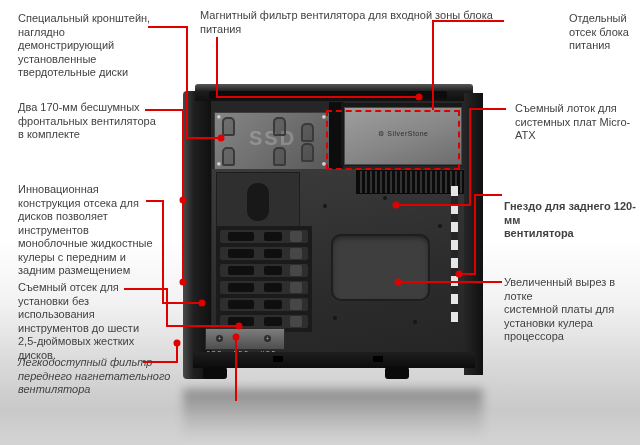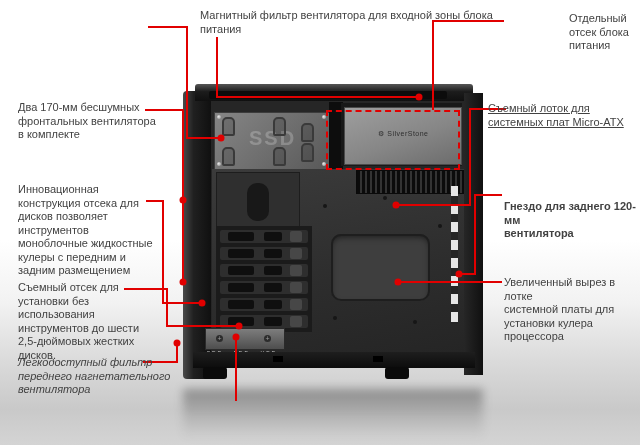--- a/index.html
+++ b/index.html
@@ -8,21 +8,21 @@
   .scene{position:relative;width:640px;height:445px;overflow:hidden;
     background:linear-gradient(180deg,#ffffff 0%,#ffffff 54%,#f2f2f2 68%,#d9d9d9 82%,#c9c9c9 92%,#d4d4d4 100%);}
   .lb{position:absolute;font-size:11px;line-height:13.5px;color:var(--text);white-space:pre-line;}
   .lb1{left:18px;top:12px;}
   .lb2{left:18px;top:101px;}
   .lb3{left:18px;top:183px;}
   .lb4{left:18px;top:281px;}
   .lb5{left:18px;top:356px;font-style:italic;}
   .lb6{left:200px;top:9px;}
   .lb7{left:528px;top:12px;margin-left:41px;}
-  .lb8{left:488px;top:102px;text-decoration:underline;}
+  .lb8{left:515px;top:102px;}
   .lb9{left:504px;top:200px;font-weight:bold;}
   .lb10{left:504px;top:276px;}
   .lb11{left:218px;top:400px;}
   svg.overlay{position:absolute;left:0;top:0;}
   .co-line{stroke:var(--red);stroke-width:2;fill:none;}
   .co-dot{fill:var(--red);}
   
   .case-photo{position:absolute;left:183px;top:84px;width:300px;height:302px;}
   .case-photo *{position:absolute;}
   .top-trim{left:12px;top:0;width:278px;height:17px;border-radius:3px 3px 0 0;
@@ -204,20 +204,25 @@
     <polyline class="co-line" points="502,195 475,195 475,274 462,274"></polyline>
     <circle class="co-dot" cx="459" cy="274" r="3.5"></circle>
 
     <polyline class="co-line" points="502,282 401,282"></polyline>
     <circle class="co-dot" cx="398" cy="282" r="3.5"></circle>
 
     <polyline class="co-line" points="236,401 236,339"></polyline>
     <circle class="co-dot" cx="236" cy="337" r="3.5"></circle>
   </svg>
 
+  <div class="lb lb1">Специальный кронштейн,
+наглядно
+демонстрирующий
+установленные
+твердотельные диски</div>
   <div class="lb lb2">Два 170-мм бесшумных
 фронтальных вентилятора
 в комплекте</div>
   <div class="lb lb3">Инновационная
 конструкция отсека для
 дисков позволяет
 инструментов
 моноблочные жидкостные
 кулеры с передним и
 задним размещением</div>

